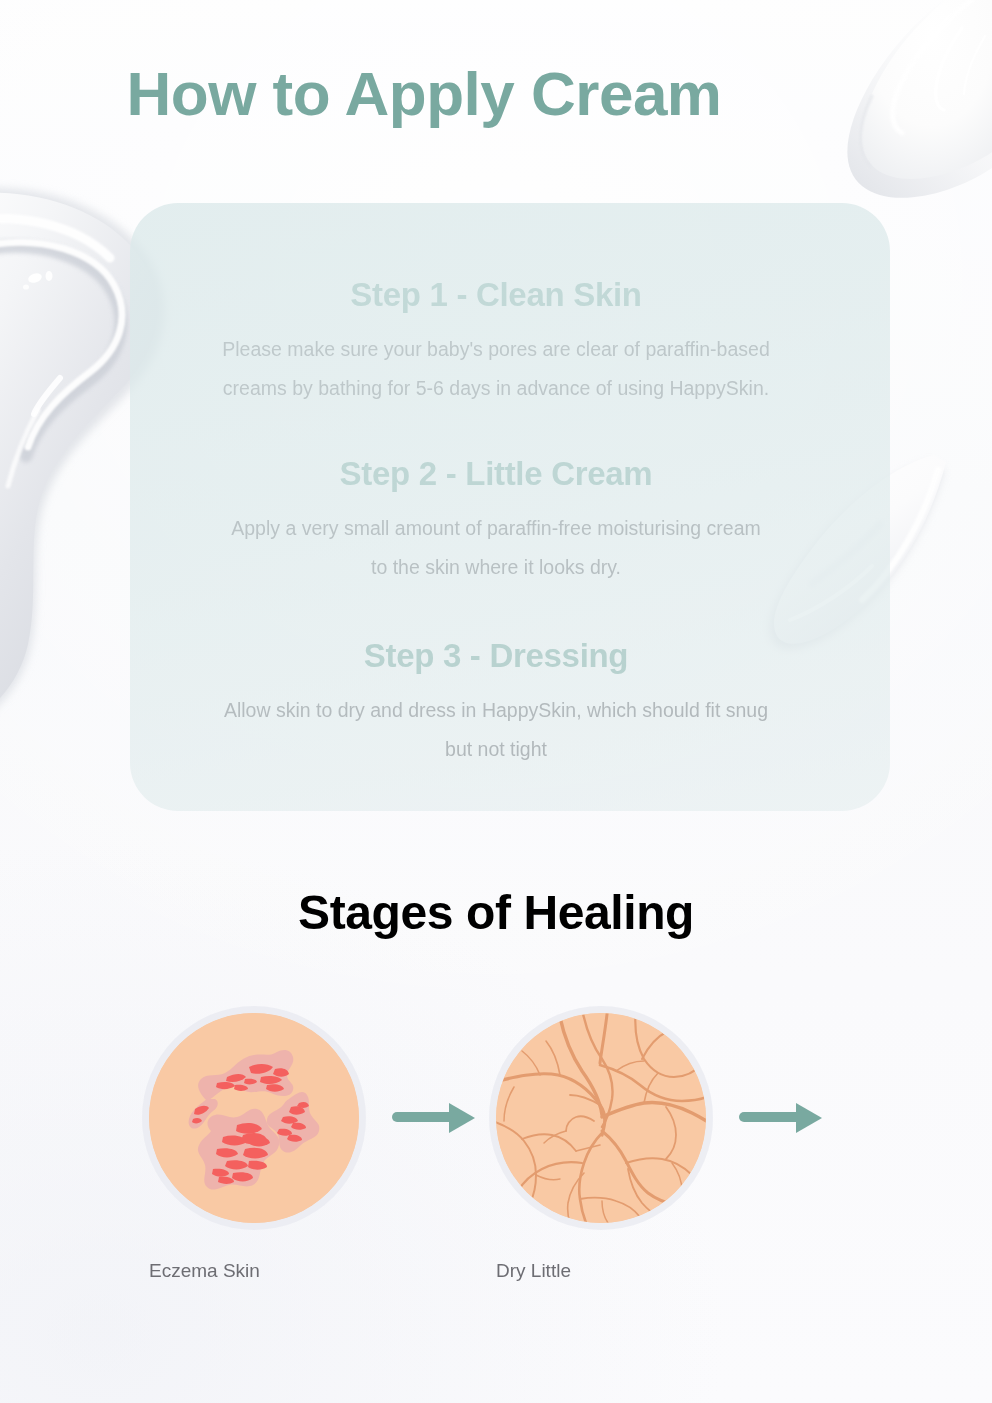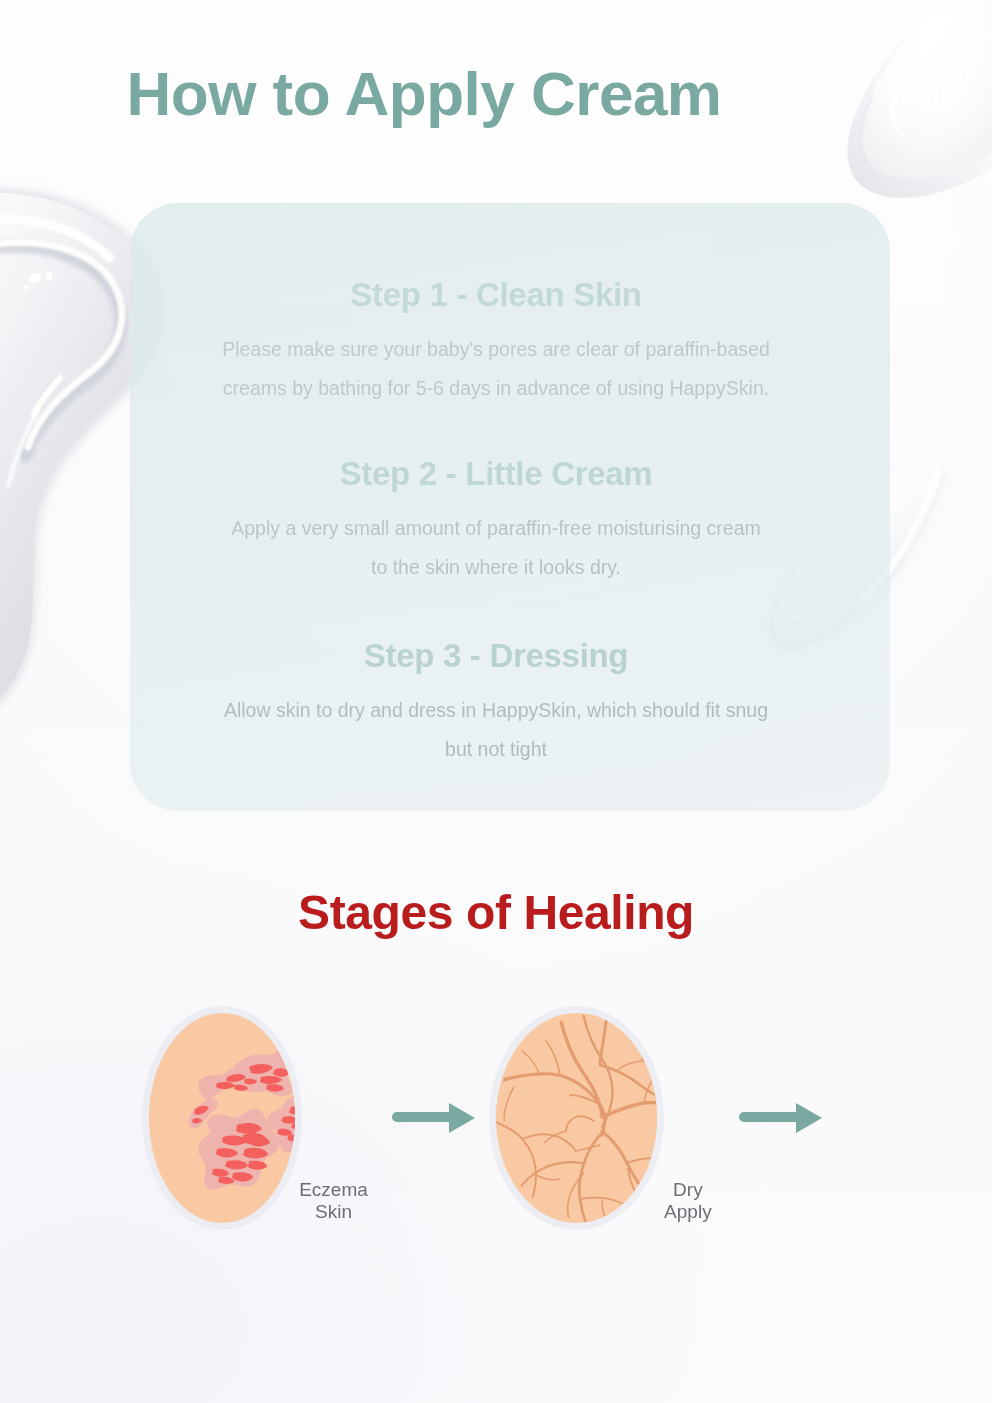--- a/index.html
+++ b/index.html
@@ -72,29 +72,29 @@
     margin-top:16px;
     font-size:19.5px; font-weight:400; line-height:1.98;
     color:#6d6d73;
   }
   .step-body span { display:block; }
 
   #section-title {
     position:absolute; top:885px; left:0; width:992px;
     text-align:center;
     font-size:48px; font-weight:700; letter-spacing:-0.4px;
-    color:#b91c1c;
+    color:#000000;
   }
 
   
   #stages-row {
     position:absolute; top:1013px; left:0; width:992px;
     display:flex; align-items:flex-start; justify-content:center;
   }
-  .stage { width:223px; display:flex; flex-direction:row; align-items:flex-end; }
+  .stage { width:223px; display:flex; flex-direction:column; align-items:flex-start; }
   .stage-circle {
     width:210px; height:210px; border-radius:50%;
     background:#f9c9a4;
     overflow:hidden; position:relative;
     box-shadow:0 0 0 7px rgba(232,234,240,.75);
   }
   .stage-label {
     margin-top:37px;
     font-size:19px; color:#6d6d73; font-weight:400;
     text-align:center;
@@ -335,21 +335,21 @@
             <path d="M170,94 C176,102 180,112 180,122 C180,132 176,140 170,146" stroke-width="1.8"></path>
             <path d="M44,62 C40,52 34,44 26,38" stroke-width="1.5"></path>
             <path d="M64,62 C62,50 58,38 50,28" stroke-width="1.6"></path>
             <path d="M18,74 C12,84 8,96 8,108" stroke-width="1.5"></path>
             <path d="M40,162 C48,166 56,168 64,166" stroke-width="1.5"></path>
             <path d="M176,150 C182,158 186,168 186,178" stroke-width="1.5"></path>
             <path d="M120,58 C128,52 138,48 148,48" stroke-width="1.5"></path>
           </g>
         </svg>
       </div>
-      <div class="stage-label">Dry Apply</div>
+      <div class="stage-label">Dry Little</div>
     </div>
 
     <div class="arrow-wrap">
       <svg width="86" height="34" viewBox="0 0 86 34" xmlns="http://www.w3.org/2000/svg">
         <rect x="1" y="11" width="62" height="10" rx="5" fill="#79a9a0"></rect>
         <path d="M58,2 L84,17 L58,32 Z" fill="#79a9a0"></path>
       </svg>
     </div>
 
 

